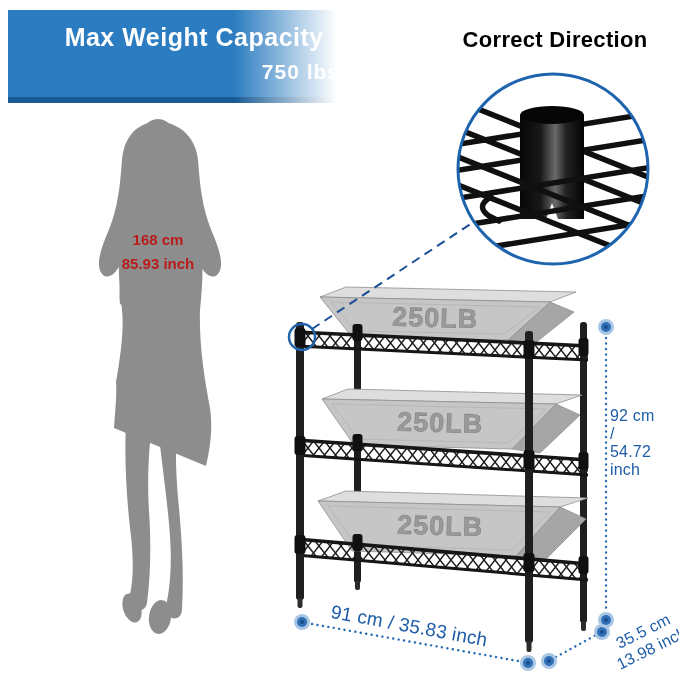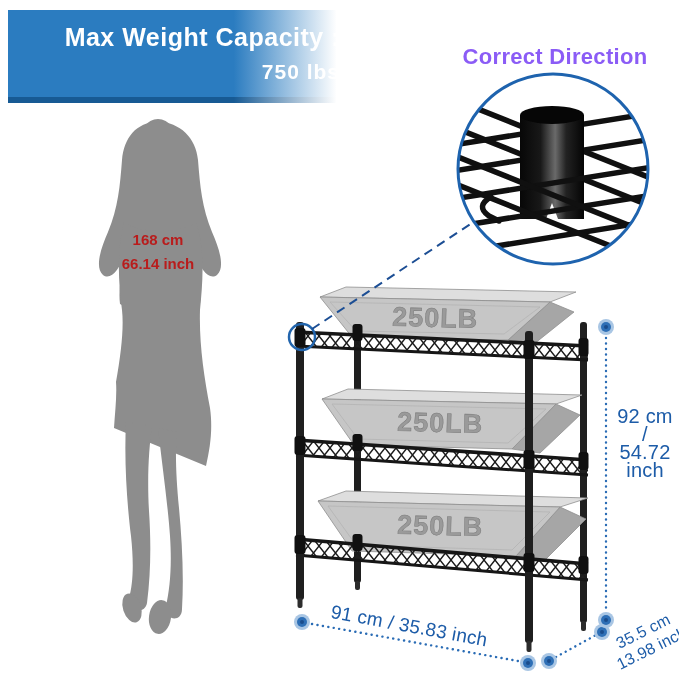--- a/index.html
+++ b/index.html
@@ -15,37 +15,37 @@
     color:#fff;text-align:right;
   }
   .banner-edge{
     position:absolute;left:0;bottom:-6px;width:100%;height:6px;
     background:linear-gradient(90deg,#175a94 0%,#175a94 68%,rgba(255,255,255,0) 99%);
   }
   .banner-title{margin-top:12px;font-size:25px;font-weight:bold;letter-spacing:0.5px;line-height:30px;}
   .banner-value{font-size:21px;font-weight:bold;letter-spacing:1px;line-height:40px;}
   
   .inset-title{
-    position:absolute;left:440px;top:44px;width:230px;text-align:center;
-    color:#8b5cf6;font-size:22px;font-weight:bold;letter-spacing:0.3px;
+    position:absolute;left:440px;top:27px;width:230px;text-align:center;
+    color:#000000;font-size:22px;font-weight:bold;letter-spacing:0.3px;
   }
   
   .person-label{
     position:absolute;left:108px;top:228px;width:100px;text-align:center;
     color:#b91c1c;font-size:15px;font-weight:bold;line-height:24px;
   }
   
   .dim{position:absolute;color:#1d5ca8;letter-spacing:0.2px;}
   .dim-width{
     left:333px;top:601px;font-size:19px;white-space:nowrap;
     transform:rotate(10.4deg);transform-origin:left top;
   }
   .dim-height{
-    left:610px;top:407px;width:70px;text-align:center;
-    font-size:20px;line-height:18px;
+    left:610px;top:407px;width:70px;text-align:left;
+    font-size:16px;line-height:18px;
   }
   .dim-height span{display:block;}
   .dim-depth{
     left:596px;top:644px;width:96px;text-align:center;font-size:16px;line-height:19px;
     transform:rotate(-26.5deg);transform-origin:left top;white-space:nowrap;
   }
   .dim-depth span{display:block;}
 </style>
 </head>
 <body>
@@ -234,21 +234,21 @@
   <div class="banner">
     <div class="banner-title">Max Weight Capacity :</div>
     <div class="banner-value">750 lbs</div>
     <div class="banner-edge"></div>
   </div>
 
   <div class="inset-title">Correct Direction</div>
 
   <div class="person-label">
     <div>168 cm</div>
-    <div>66.14 inch</div>
+    <div>85.93 inch</div>
   </div>
 
   <div class="dim dim-width">91 cm / 35.83 inch</div>
 
   <div class="dim dim-height">
     <span>92 cm</span>
     <span>/</span>
     <span>54.72</span>
     <span>inch</span>
   </div>

